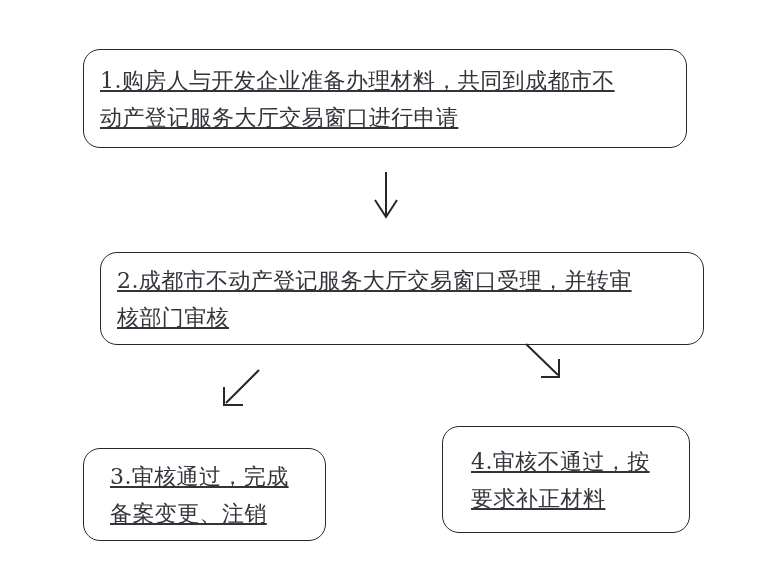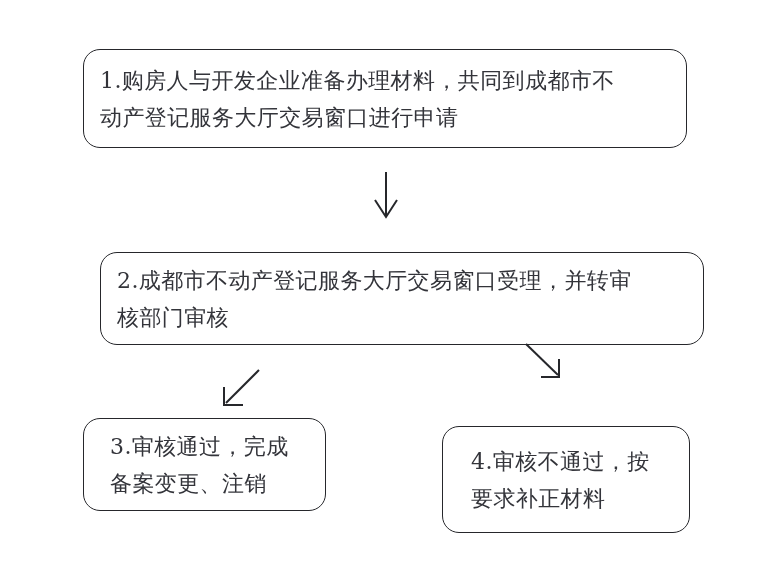--- a/index.html
+++ b/index.html
@@ -29,41 +29,42 @@
     justify-content: flex-start;
   }
   .node-text {
     font-family: "DejaVu Serif", "Liberation Serif", serif;
     font-size: 22px;
     line-height: 37px;
     color: #33343a;
     letter-spacing: 0.4px;
     white-space: pre-line;
     font-weight: 400;
+    text-decoration: underline;
   }
   
   #node-1 {
     left: 83px;
     top: 49px;
     width: 604px;
     height: 99px;
     padding: 0 14px 0 16px;
   }
   
   #node-2 {
     left: 100px;
     top: 252px;
     width: 604px;
     height: 93px;
     padding: 0 14px 0 16px;
   }
   
   #node-3 {
     left: 83px;
-    top: 418px;
+    top: 448px;
     width: 243px;
     height: 93px;
     padding: 0 10px 0 26px;
   }
   
   #node-4 {
     left: 442px;
     top: 426px;
     width: 248px;
     height: 107px;

